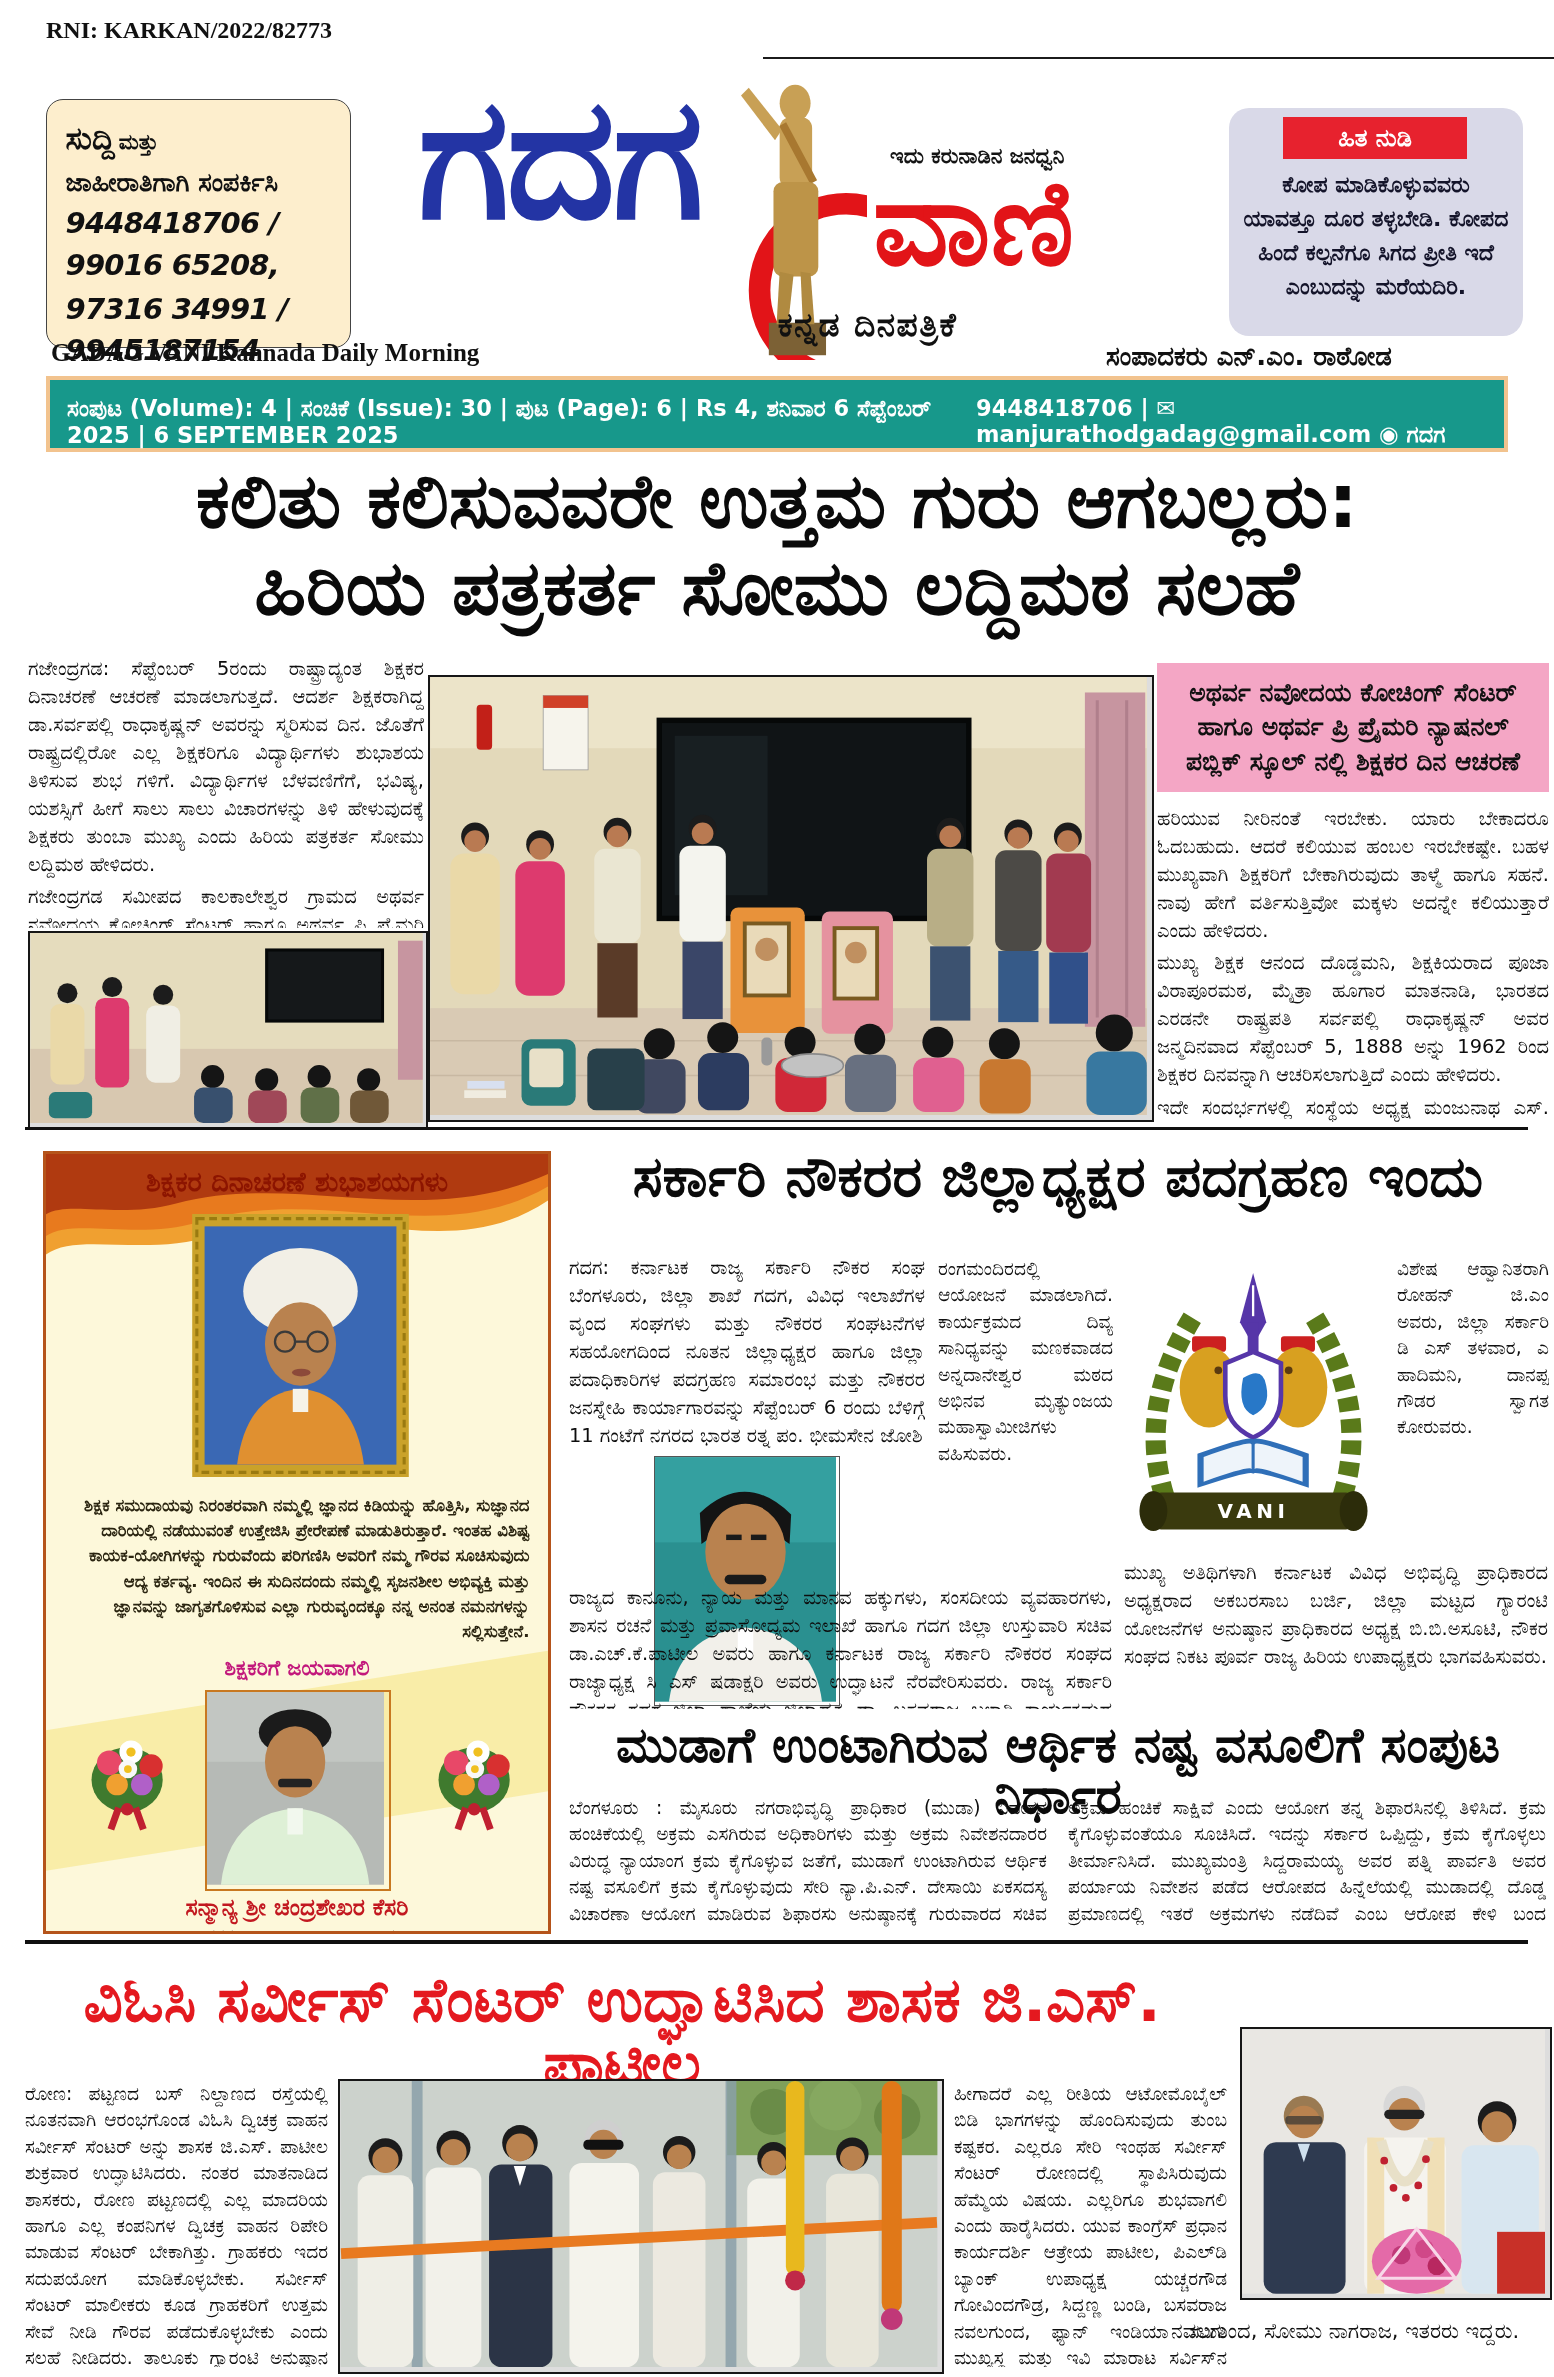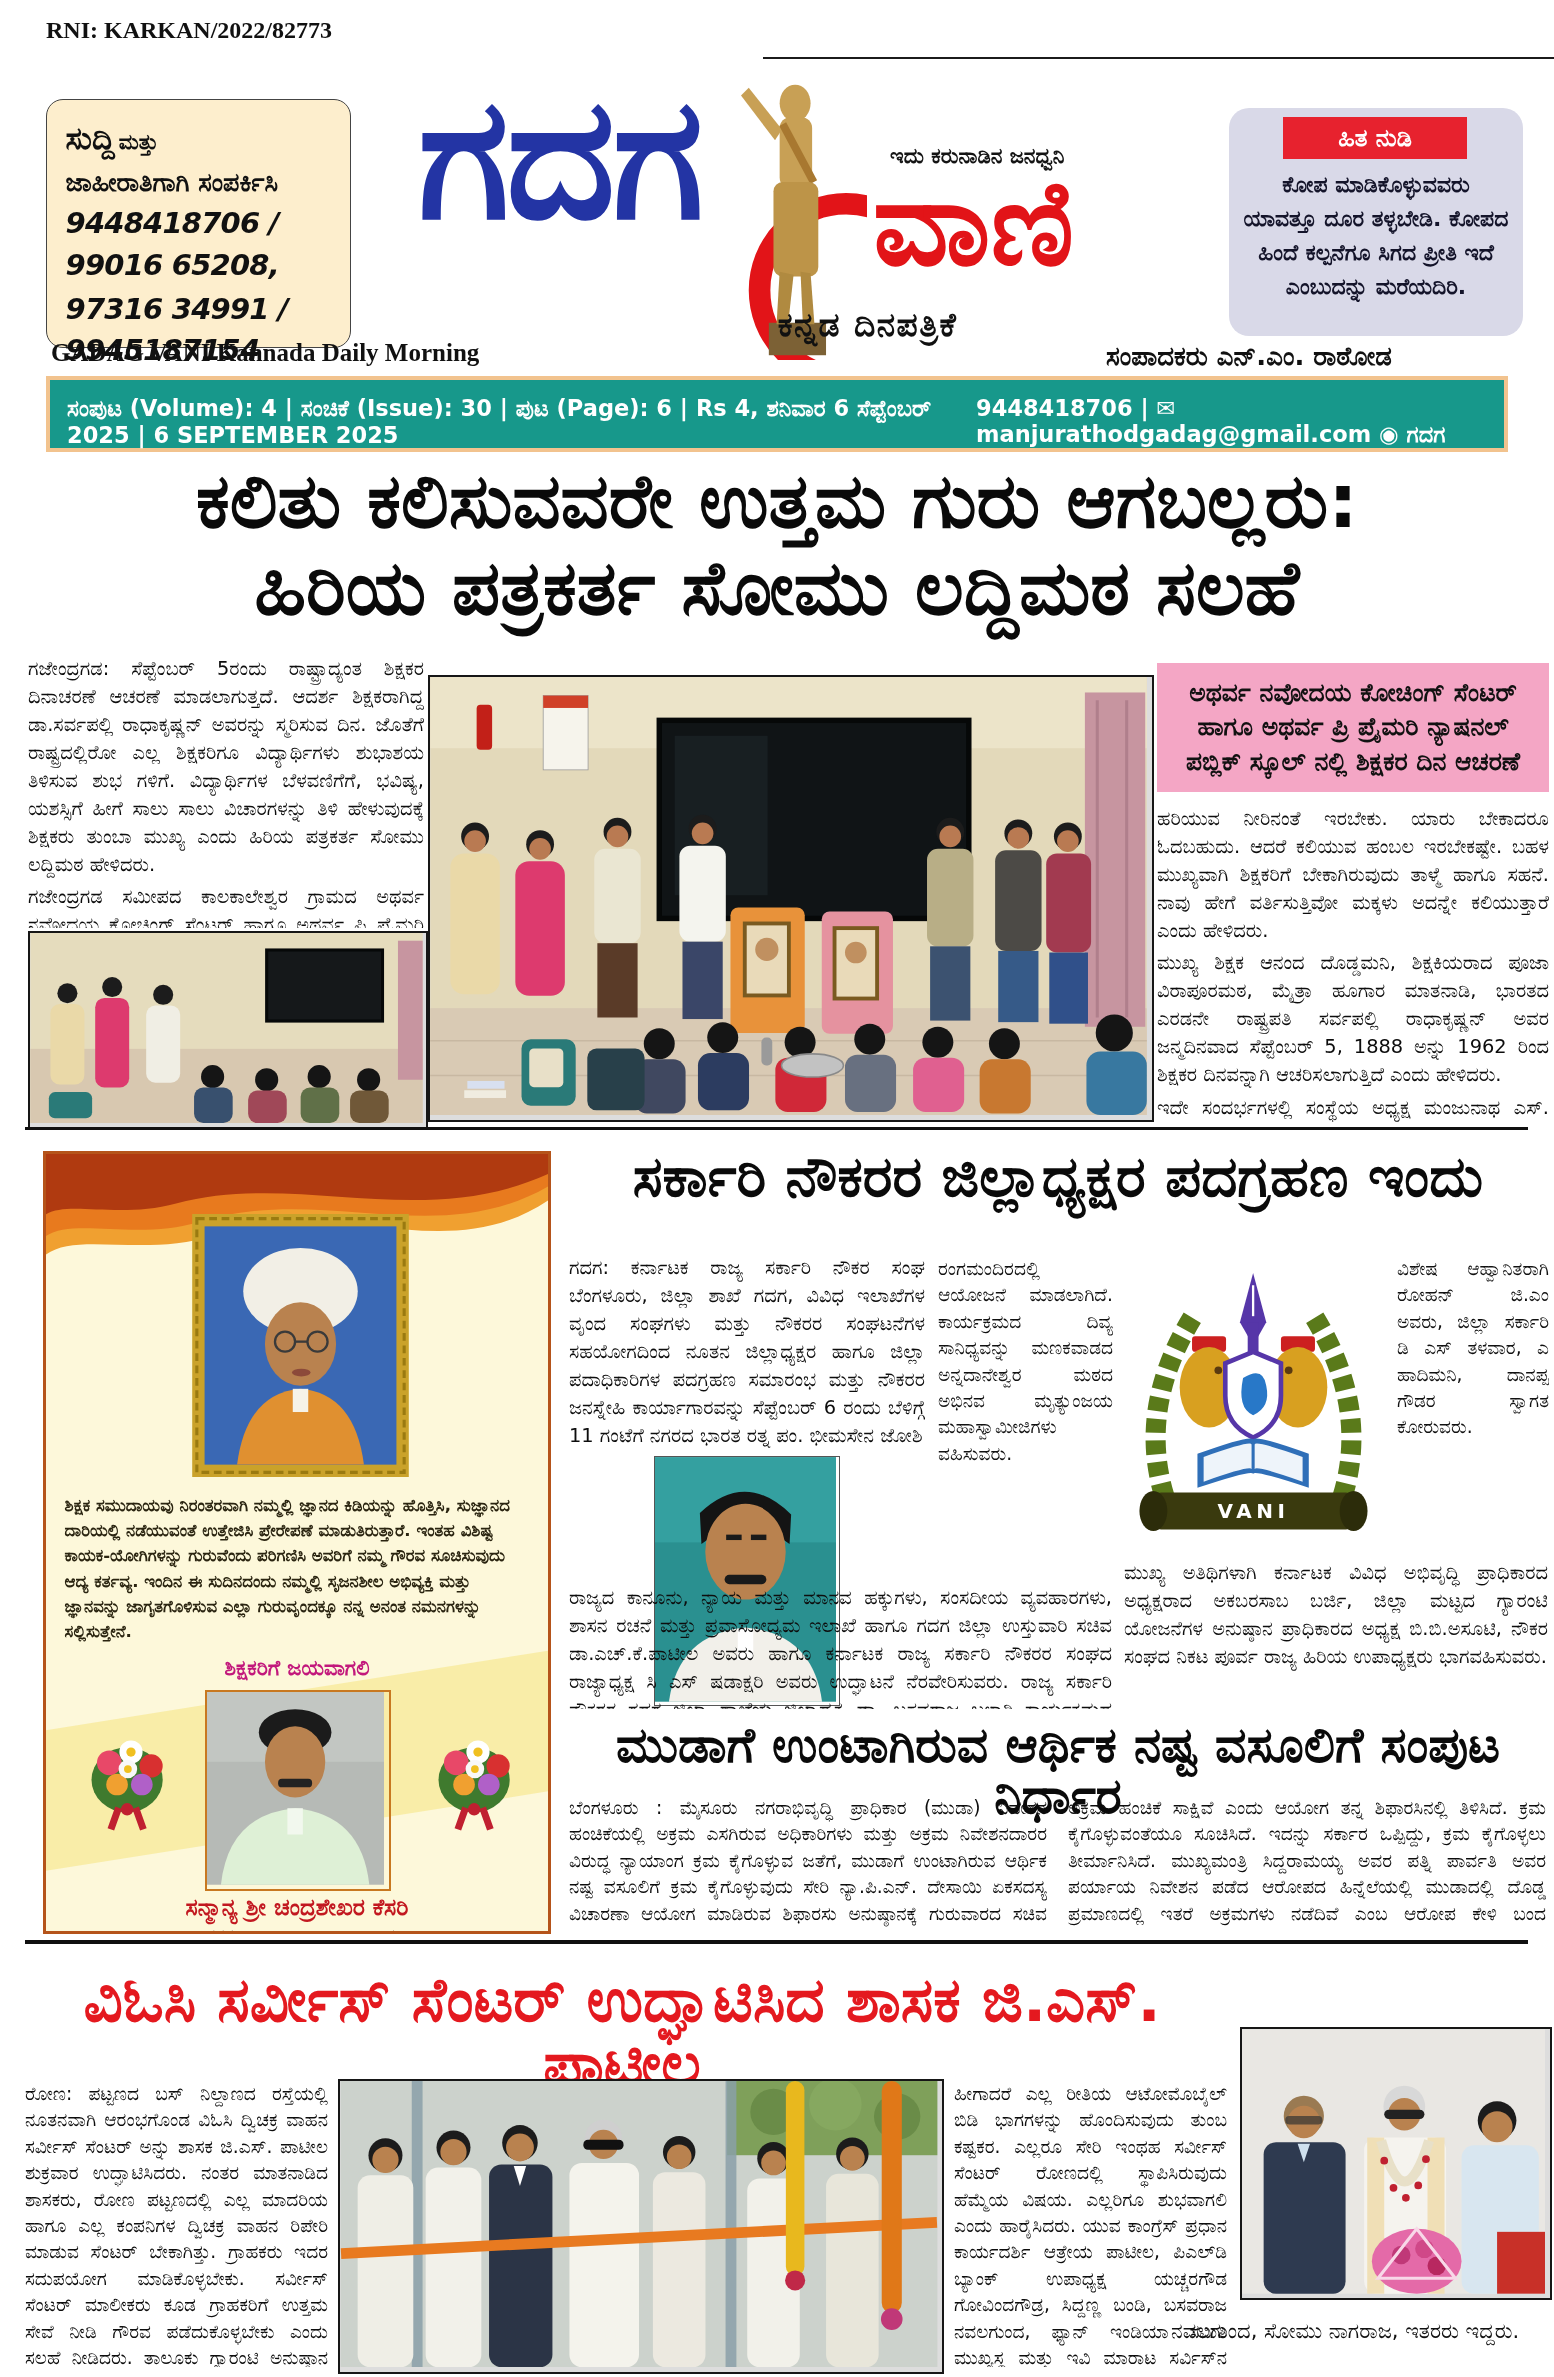--- a/index.html
+++ b/index.html
@@ -59,21 +59,21 @@
   .div1{left:25px;top:1127px;width:1503px;height:3.1px;background:#101010;}
   
   .ad{left:43px;top:1151px;width:508px;height:783px;background:#fdf8da;border:3.1px solid #b5541a;
       box-sizing:border-box;}
   .adwave{position:absolute;left:0;top:0;width:100%;height:147px;}
   .adband{position:absolute;left:-46px;top:534px;width:635px;height:139px;background:#f5e06a;
       opacity:.45;transform:rotate(-9deg);}
   .adtitle{position:absolute;left:0;top:12.4px;width:100%;text-align:center;font-size:27px;font-weight:bold;color:#8c1400;}
   .adportrait{position:absolute;left:146px;top:60px;width:217px;height:263px;}
   .admsg{position:absolute;left:18.6px;top:339px;width:465px;font-size:16.6px;line-height:1.52;
-      text-align:left;font-weight:bold;color:#2a2410;}
+      text-align:right;font-weight:bold;color:#2a2410;}
   .adslogan{position:absolute;left:0;top:502px;width:100%;text-align:center;font-size:21px;font-weight:bold;color:#c2187c;}
   .adphoto{position:absolute;left:159px;top:536px;width:182px;height:197px;border:2.3px solid #c87820;}
   .adbq1{position:absolute;left:37px;top:573px;width:89px;height:105px;}
   .adbq2{position:absolute;left:384px;top:573px;width:89px;height:105px;}
   .adname{position:absolute;left:0;top:740px;width:100%;text-align:center;font-size:23px;font-weight:bold;color:#c21820;}
   .addes{position:absolute;left:0;top:771px;width:100%;text-align:center;font-size:17px;font-weight:bold;
       line-height:1.5;color:#1c1c1c;padding:0 23px;box-sizing:border-box;top:770px;}
   
   .a2h{left:569px;top:1147px;width:978px;font-size:56px;line-height:1.08;font-weight:bold;color:#0a0a0a;}
   .a2colA{left:569px;top:1254px;width:356px;height:455px;}
@@ -309,20 +309,21 @@
 
   <div class="abs div1"></div>
 
   <div class="abs ad ovh">
     <svg class="adwave" viewBox="0 0 656 190" preserveAspectRatio="none">
       <path d="M0 0 H656 V60 C520 150 380 50 220 105 C130 134 40 100 0 130 Z" fill="#f0a030"></path>
       <path d="M0 0 H656 V42 C510 125 360 38 200 88 C120 112 36 82 0 106 Z" fill="#e87a1e"></path>
       <path d="M0 0 H656 V26 C490 100 330 22 170 64 C95 84 30 60 0 78 Z" fill="#b03a10"></path>
     </svg>
     <div class="adband"></div>
+    <div class="adtitle">ಶಿಕ್ಷಕರ ದಿನಾಚರಣೆ ಶುಭಾಶಯಗಳು</div>
     <div class="adportrait">
       <svg width="217" height="263" viewBox="0 0 280 340">
         <rect width="280" height="340" fill="#caa22a"></rect>
         <rect x="6" y="6" width="268" height="328" fill="none" stroke="#9a7a10" stroke-width="4" stroke-dasharray="10 6"></rect>
         <rect x="16" y="16" width="248" height="308" fill="#3a68b4"></rect>
         <ellipse cx="140" cy="100" rx="74" ry="56" fill="#f2efe6"></ellipse>
         <ellipse cx="140" cy="168" rx="46" ry="54" fill="#b9824f"></ellipse>
         <circle cx="120" cy="165" r="13" fill="none" stroke="#3a3a3a" stroke-width="3"></circle>
         <circle cx="162" cy="165" r="13" fill="none" stroke="#3a3a3a" stroke-width="3"></circle>
         <line x1="133" y1="165" x2="149" y2="165" stroke="#3a3a3a" stroke-width="3"></line>

